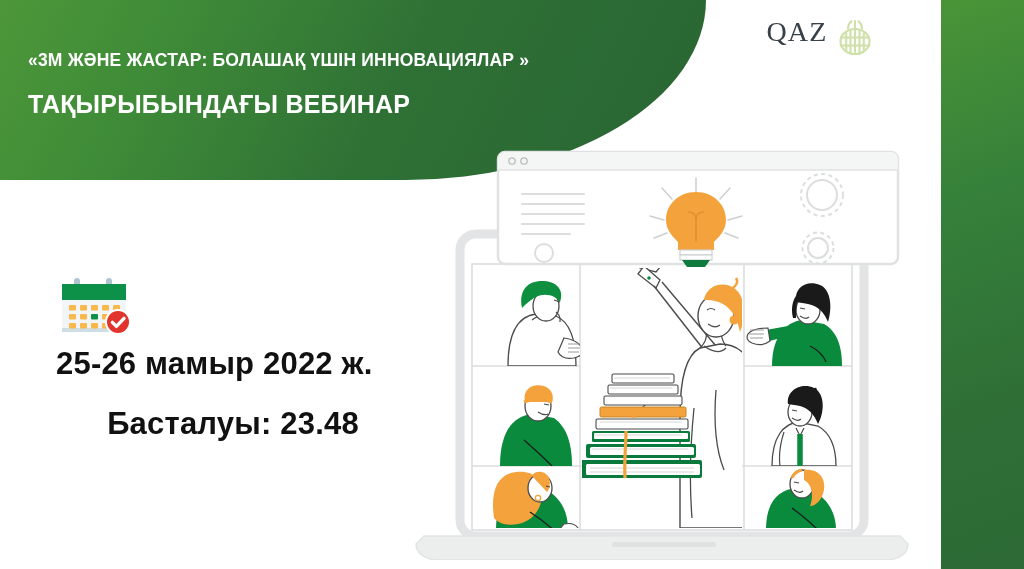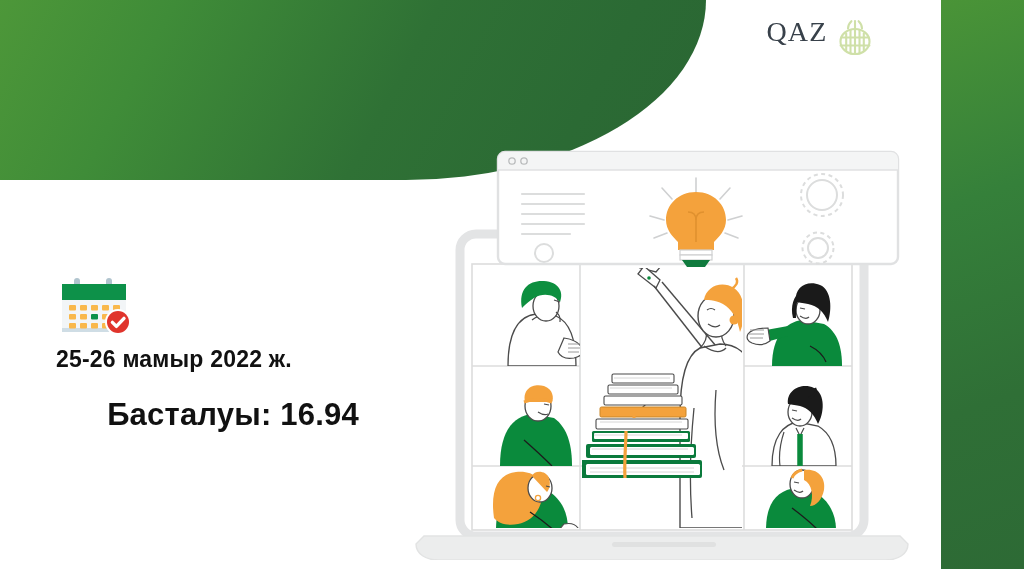--- a/index.html
+++ b/index.html
@@ -74,21 +74,21 @@
 
   
   .date-block{
     position:absolute; left:56px; top:276px;
     width:380px;
     z-index:6;
   }
   .cal-icon{ width:84px; height:62px; display:block; }
   .date-text{
     margin-top:8px;
-    font-size:23px;
+    font-size:31px;
     font-weight:bold;
     color:#111111;
     letter-spacing:.2px;
     white-space:nowrap;
   }
   .time-text{
     margin-top:24px;
     font-size:31px;
     font-weight:bold;
     color:#111111;
@@ -109,20 +109,22 @@
 </head>
 <body>
 
 <div id="poster">
 
   <div class="right-rail"></div>
 
   <div class="header-green"></div>
 
   <div class="title-wrap">
+    <div class="title-line1">«3M ЖӘНЕ ЖАСТАР: БОЛАШАҚ ҮШІН ИННОВАЦИЯЛАР »</div>
+    <div class="title-line2">ТАҚЫРЫБЫНДАҒЫ ВЕБИНАР</div>
   </div>
 
   <div class="logo">
     <span class="logo-word">QAZ</span>
     <span class="logo-mark">
       <svg width="44" height="44" viewBox="0 0 44 44">
         <g stroke="#cfe0a8" stroke-width="2.1" fill="none" stroke-linecap="round">
           <ellipse cx="22" cy="25.5" rx="14.5" ry="12.5"></ellipse>
           <path d="M22 13 L22 38"></path>
           <path d="M17.5 14.2 L17.5 37.4"></path>
@@ -166,21 +168,21 @@
           <rect x="46" y="47" width="7" height="5.4" rx="1"></rect>
         </g>
         <rect x="35" y="38" width="7" height="5.4" rx="1" fill="#0d9149"></rect>
 
         <circle cx="62" cy="46" r="13" fill="#ffffff"></circle>
         <circle cx="62" cy="46" r="11" fill="#e0342c"></circle>
         <path d="M56.4 46.4 L60.4 50.4 L68 42.4" stroke="#ffffff" stroke-width="3.4" fill="none" stroke-linecap="round" stroke-linejoin="round"></path>
       </svg>
     </span>
     <div class="date-text">25-26 мамыр 2022 ж.</div>
-    <div class="time-text">Басталуы: 16.94</div>
+    <div class="time-text">Басталуы: 23.48</div>
   </div>
 
   <div class="illus">
     <svg viewBox="0 0 540 420" xmlns="http://www.w3.org/2000/svg">
       <defs>
         <clipPath id="cell1">
             <rect x="72" y="128" width="104" height="98"></rect>
           </clipPath>
         <clipPath id="cell2">
             <rect x="72" y="228" width="104" height="98"></rect>

